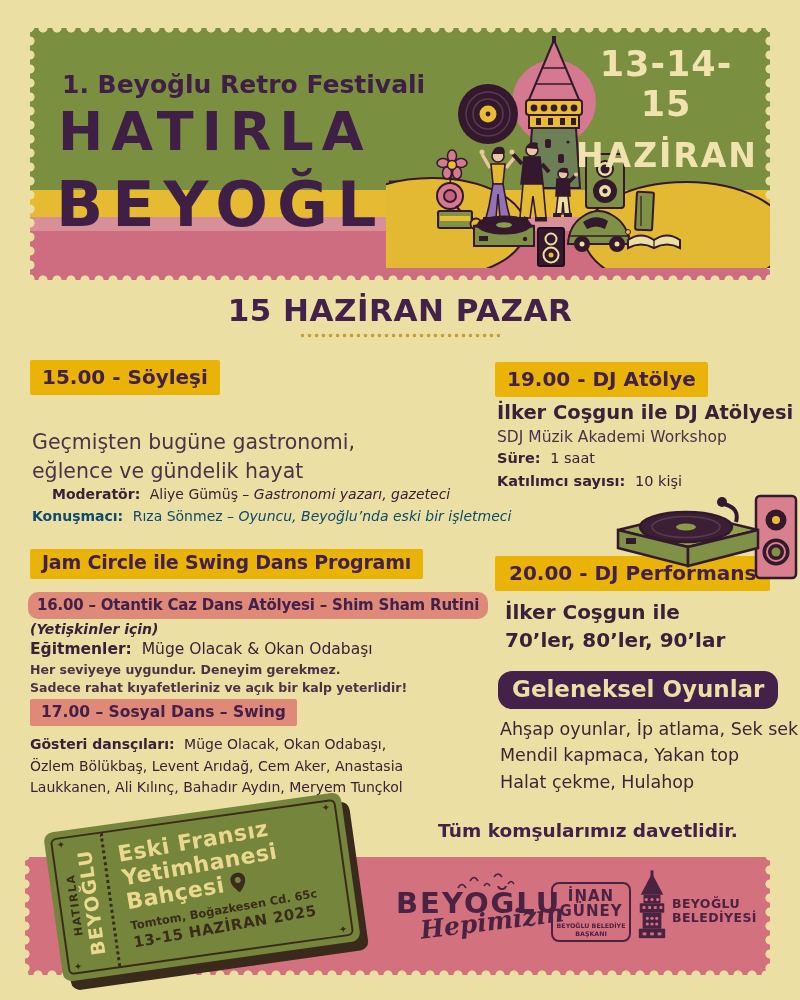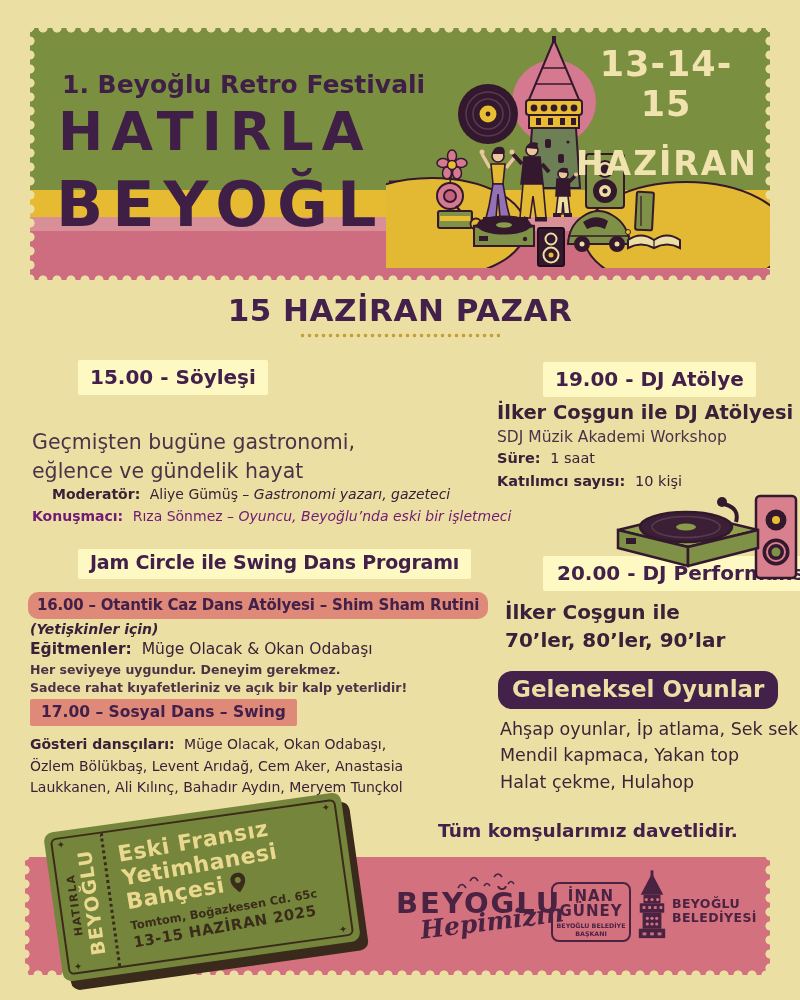--- a/index.html
+++ b/index.html
@@ -18,31 +18,31 @@
     background-size:14px 12px; }
   .perf.v { top:-7px; bottom:-7px; width:12px;
     background-image:radial-gradient(circle at 6px 6px,#ecdfa4 4.2px,rgba(0,0,0,0) 4.9px);
     background-size:12px 14px; }
   .perf.top{top:-6px} .perf.bottom{bottom:-6px} .perf.left{left:-6px} .perf.right{right:-6px}
   .festival-title { position:absolute; left:32px; top:42px; font-size:25px; font-weight:bold; color:#3f1f46; }
   .main-title1 { position:absolute; left:28px; top:72px; font-size:54px; font-weight:bold; letter-spacing:8px; color:#3f1f46; }
   .main-title2 { position:absolute; left:26px; top:140px; font-size:62px; font-weight:bold; letter-spacing:9px; color:#3f1f46; }
   .banner-dates { position:absolute; right:14px; top:16px; width:180px; text-align:center; color:#f1e3ae; font-weight:bold; z-index:3; }
   .banner-dates .d1 { font-size:35px; letter-spacing:1px; }
-  .banner-dates .d2 { font-size:33px; letter-spacing:2px; margin-top:20px; }
+  .banner-dates .d2 { font-size:33px; letter-spacing:2px; margin-top:12px; }
   .illu { position:absolute; left:356px; top:8px; width:384px; height:232px; z-index:1; }
   
   .day-heading { position:absolute; top:292px; left:0; width:100%; text-align:center;
     font-size:31px; font-weight:bold; color:#43214a; letter-spacing:0.5px; }
   .day-dots { position:absolute; top:333px; left:300px; width:200px; height:5px;
     background-image:radial-gradient(circle at 2.5px 2.5px,#c7a137 1.7px,rgba(0,0,0,0) 2.1px);
     background-size:7px 5px; }
   
   .tag { position:absolute; font-weight:bold; color:#42204a; white-space:nowrap; border-radius:2px; }
-  .tag.pink { background:#fef9c3;margin-left:48px; }
+  .tag.pink { background:#eab308; }
   .tag.salmon { background:#df8a78; }
   
   .abs { position:absolute; }
   .lbl { font-weight:bold; margin-right:5px; }
   .it { font-style:italic; }
   p { margin:0; }
   
   .games-box { position:absolute; left:498px; top:671px; background:#43214a; color:#ecdfa4;
     font-size:23px; font-weight:bold; padding:5px 14px 7px; border-radius:14px; }
   
@@ -230,21 +230,21 @@
   <div class="day-heading">15 HAZİRAN PAZAR</div>
   <div class="day-dots"></div>
 
   <div class="tag pink" style="left:30px; top:360px; font-size:20px; padding:5px 12px 6px;">15.00 - Söyleşi</div>
   <div class="abs" style="left:32px; top:428px; width:400px; font-size:20.5px; line-height:1.42; color:#4d3147;">Geçmişten bugüne gastronomi, eğlence ve gündelik hayat</div>
   <p class="abs" style="left:32px; top:486px; font-size:14px; color:#3a2038;margin-left:20px;">
     <span class="lbl">Moderatör:</span>
     <span>Aliye Gümüş –</span>
     <span class="it">Gastronomi yazarı, gazeteci</span>
   </p>
-  <p class="abs" style="left:32px; top:508px; font-size:14px; color:#701a75;">
+  <p class="abs" style="left:32px; top:508px; font-size:14px; color:#0c4a6e;">
     <span class="lbl">Konuşmacı:</span>
     <span>Rıza Sönmez –</span>
     <span class="it">Oyuncu, Beyoğlu’nda eski bir işletmeci</span>
   </p>
 
   <div class="tag pink" style="left:495px; top:362px; font-size:20px; padding:5px 12px 6px;">19.00 - DJ Atölye</div>
   <div class="abs" style="left:497px; top:401px; font-size:19.5px; font-weight:bold; color:#3a2038;">İlker Coşgun ile DJ Atölyesi</div>
   <div class="abs" style="left:497px; top:428px; font-size:15.5px; color:#4d3147;">SDJ Müzik Akademi Workshop</div>
   <p class="abs" style="left:497px; top:450px; font-size:14.5px; color:#3a2038;">
     <span class="lbl">Süre:</span>

